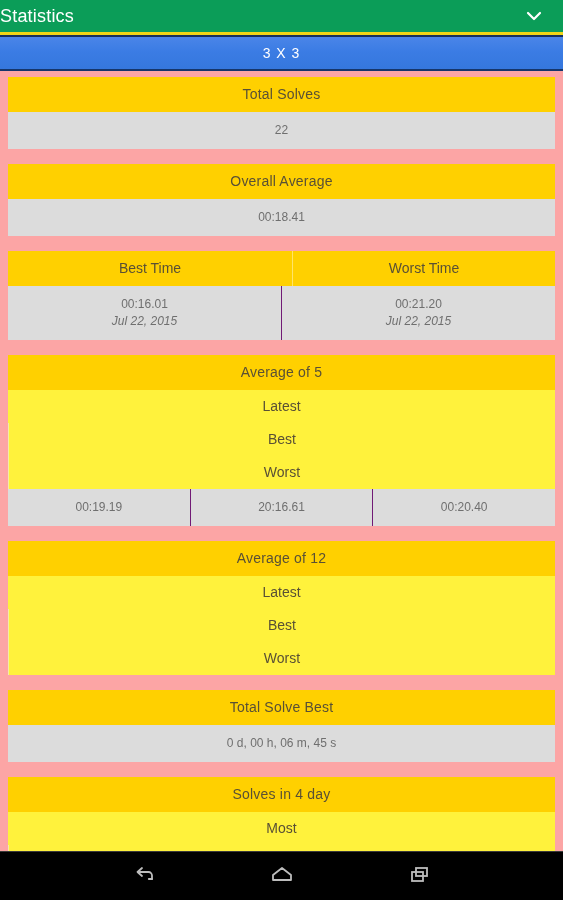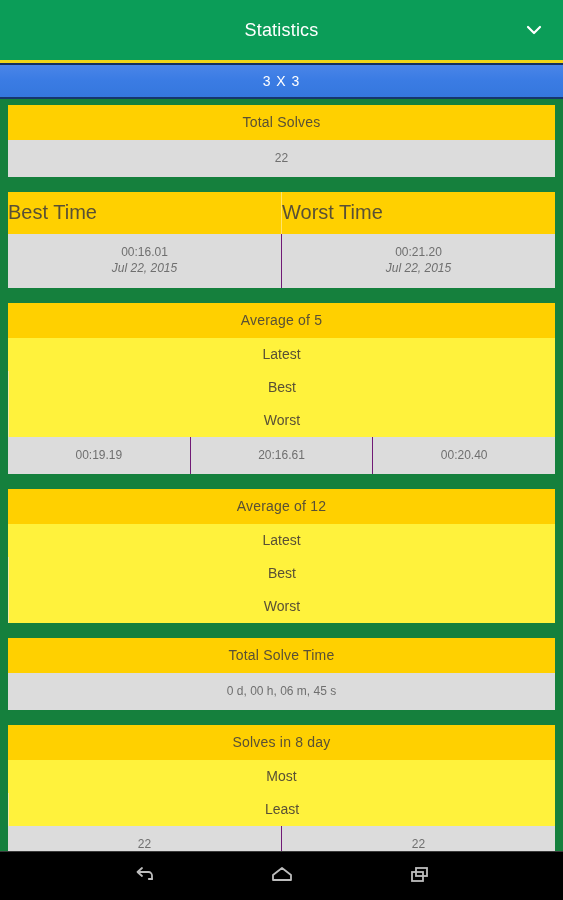--- a/index.html
+++ b/index.html
@@ -18,26 +18,26 @@
     width: 563px;
     height: 900px;
     position: relative;
     display: flex;
     flex-direction: column;
     background: #ffffff;
   }
 
   
   .actionbar {
-    height: 60px;
+    height: 32px;
     background: #0b9d58;
     position: relative;
     display: flex;
     align-items: center;
-    justify-content: center;
+    justify-content: flex-start;
     flex: 0 0 auto;
   }
   .actionbar-title {
     color: #ffffff;
     font-size: 18px;
     letter-spacing: 0.2px;
     font-weight: 400;
   }
   .actionbar-spinner {
     position: absolute;
@@ -75,21 +75,21 @@
   }
   .tabbar-label {
     color: #ffffff;
     font-size: 14px;
     letter-spacing: 1px;
   }
 
   
   .content {
     flex: 1 1 auto;
-    background: #15803d;
+    background: #fca5a5;
     padding: 6px 8px 12px 8px;
     overflow: hidden;
     box-sizing: border-box;
   }
 
   .card {
     margin-bottom: 15px;
     background: #dcdcdc;
     overflow: hidden;
   }
@@ -136,24 +136,25 @@
     font-style: italic;
   }
 
   
   .card-title-split {
     display: flex;
     background: #ffd000;
   }
   .card-title-split .cell {
     flex: 1 1 0;
-    text-align: left;
-    font-size: 20px;
+    text-align: center;
+    font-size: 14px;
     color: #595035;
     padding: 9px 0 10px 0;
+    margin-left: 11px;
   }
   .card-title-split .cell + .cell {
     border-left: 1px solid #ffe46a;
   }
 
   
   .navbar {
     height: 48px;
     background: #000000;
     border-top: 1px solid #3a3a3a;
@@ -194,20 +195,26 @@
 
   <div class="content">
 
     <div class="card">
       <div class="card-title">Total Solves</div>
       <div class="card-values">
         <div class="cell">22</div>
       </div>
     </div>
 
+    <div class="card">
+      <div class="card-title">Overall Average</div>
+      <div class="card-values">
+        <div class="cell">00:18.41</div>
+      </div>
+    </div>
 
     <div class="card">
       <div class="card-title-split">
         <div class="cell">Best Time</div>
         <div class="cell">Worst Time</div>
       </div>
       <div class="card-values">
         <div class="cell">
           <span>00:16.01</span>
           <span class="sub">Jul 22, 2015</span>
@@ -236,28 +243,28 @@
     <div class="card">
       <div class="card-title">Average of 12</div>
       <div class="card-subhead">
         <div class="cell">Latest</div>
         <div class="cell">Best</div>
         <div class="cell">Worst</div>
       </div>
     </div>
 
     <div class="card">
-      <div class="card-title">Total Solve Time</div>
+      <div class="card-title">Total Solve Best</div>
       <div class="card-values">
         <div class="cell">0 d, 00 h, 06 m, 45 s</div>
       </div>
     </div>
 
     <div class="card">
-      <div class="card-title">Solves in 8 day</div>
+      <div class="card-title">Solves in 4 day</div>
       <div class="card-subhead">
         <div class="cell">Most</div>
         <div class="cell">Least</div>
       </div>
       <div class="card-values">
         <div class="cell">22</div>
         <div class="cell">22</div>
       </div>
     </div>
 

